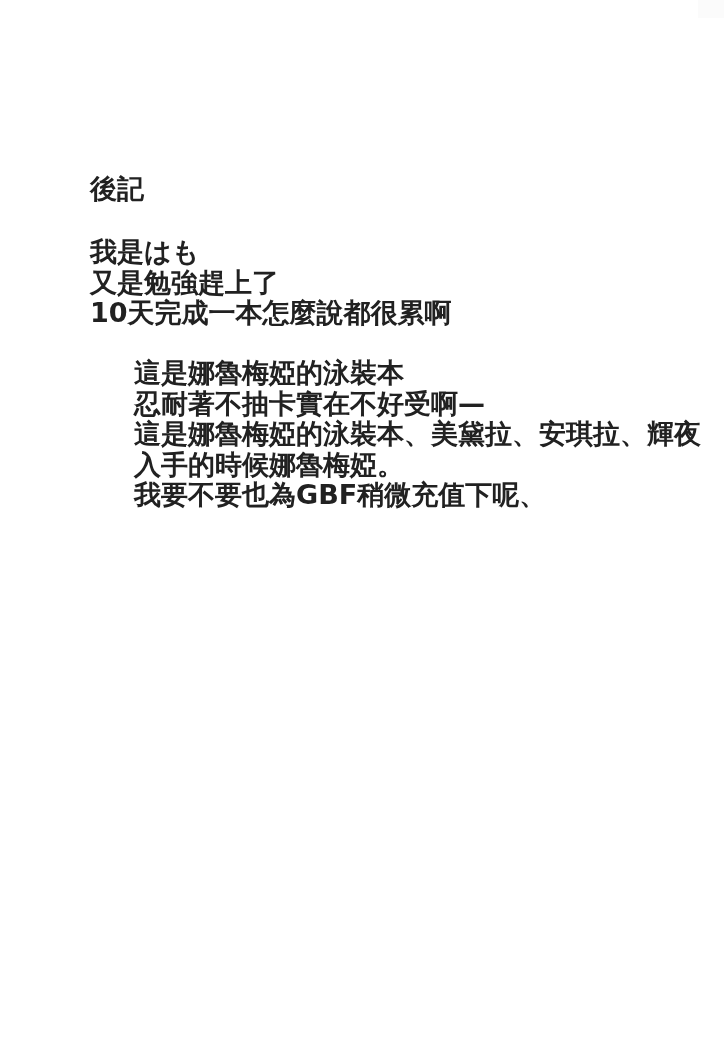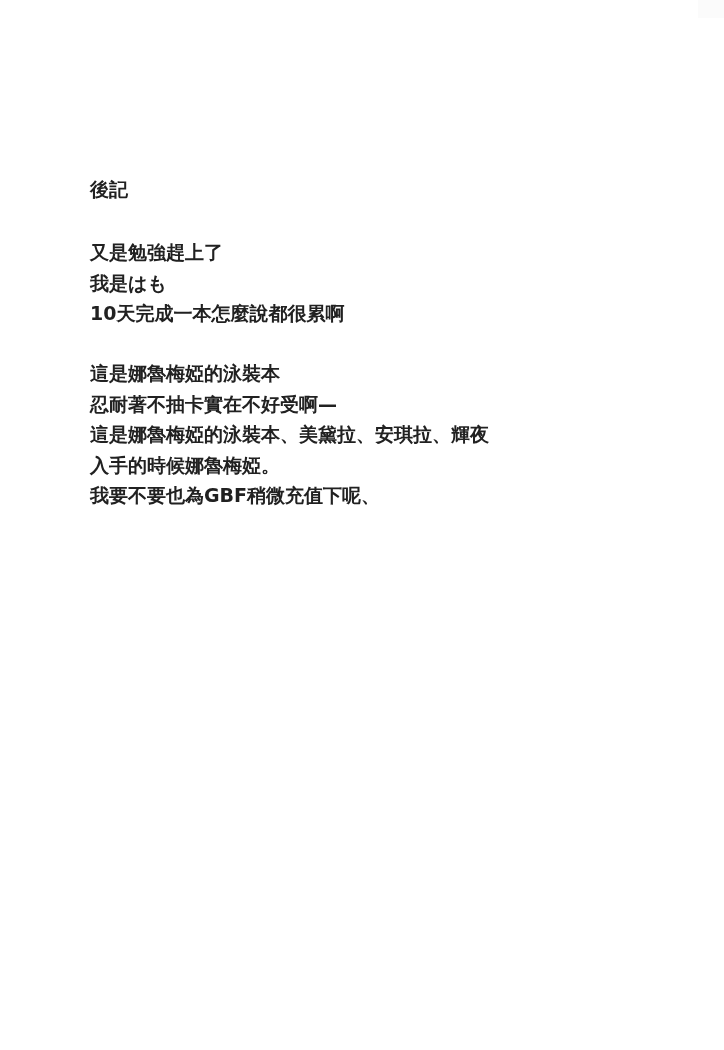--- a/index.html
+++ b/index.html
@@ -21,50 +21,50 @@
     top: 0;
     right: 0;
     width: 26px;
     height: 18px;
     background: #fbfbfb;
   }
   .txt-block {
     position: absolute;
     left: 90px;
     color: #212121;
-    font-size: 19px;
+    font-size: 27px;
     line-height: 30.6px;
     font-weight: 600;
     letter-spacing: 0px;
     white-space: nowrap;
   }
   .block-title  { top: 174px; }
   .block-intro  { top: 237px; }
-  .block-body   { top: 358px; }
+  .block-body   { top: 358px; margin-left: 44px; }
   .line { display: block; }
   
   .fallback-glyph {
     font-weight: 400;
     color: #666666;
   }
 </style>
 </head>
 <body>
 
 <div class="page">
 
   <div class="corner-smudge"></div>
 
   <div class="txt-block block-title">
     <span class="line">後記</span>
   </div>
 
   <div class="txt-block block-intro">
+    <span class="line">我是はも</span>
     <span class="line">又是勉強趕上了</span>
-    <span class="line">我是はも</span>
     <span class="line">10天完成一本怎麼說都很累啊</span>
   </div>
 
   <div class="txt-block block-body">
     <span class="line">這是娜魯梅婭的泳裝本</span>
     <span class="line">忍耐著不抽卡實在不好受啊—</span>
     <span class="line">這是娜魯梅婭的泳裝本、美黛拉、安琪拉、輝夜</span>
     <span class="line">入手的時候娜魯梅婭。</span>
     <span class="line">我要不要也為GBF稍微充值下呢、</span>
   </div>

